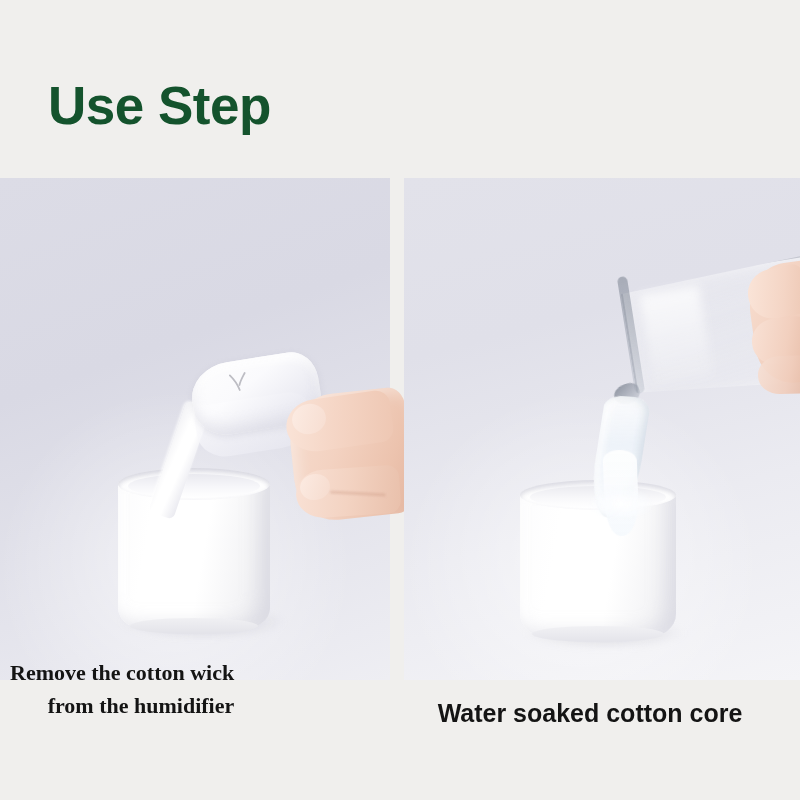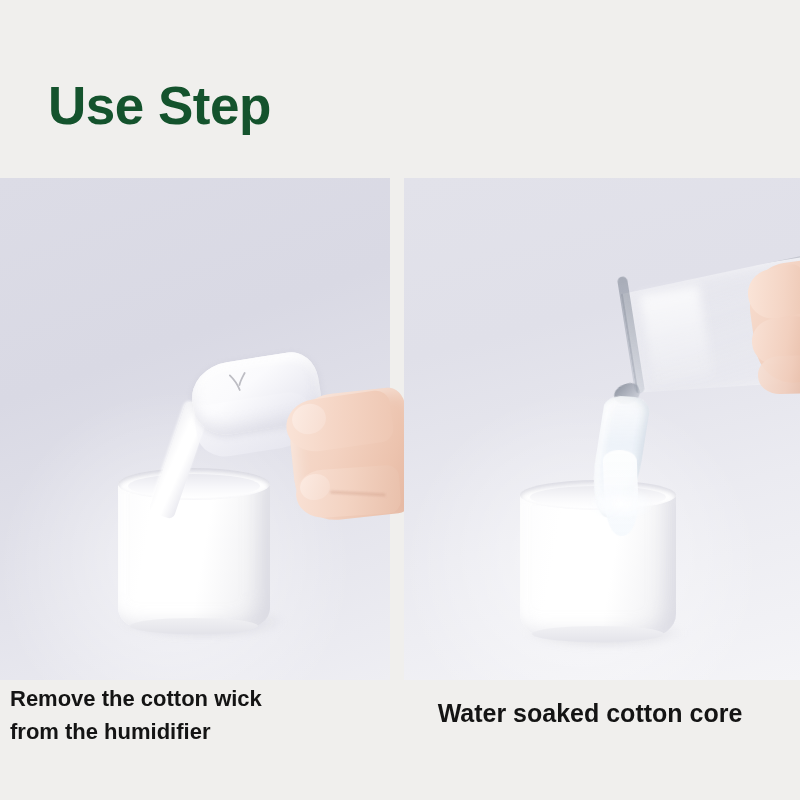--- a/index.html
+++ b/index.html
@@ -351,22 +351,23 @@
   .caption {
     position: absolute;
     font-weight: bold;
     color: #141414;
     font-size: 22px;
     line-height: 33px;
     white-space: pre-line;
   }
   .caption-left {
     left: 10px;
-    top: 682px;
-    text-align: left;
+    top: 656px;
+    text-align: right;
+    font-family: Liberation Serif, serif;
   }
   .caption-right {
     left: 392px;
     top: 697px;
     width: 396px;
     text-align: center;
     font-size: 25px;
   }
 </style>
 </head>

